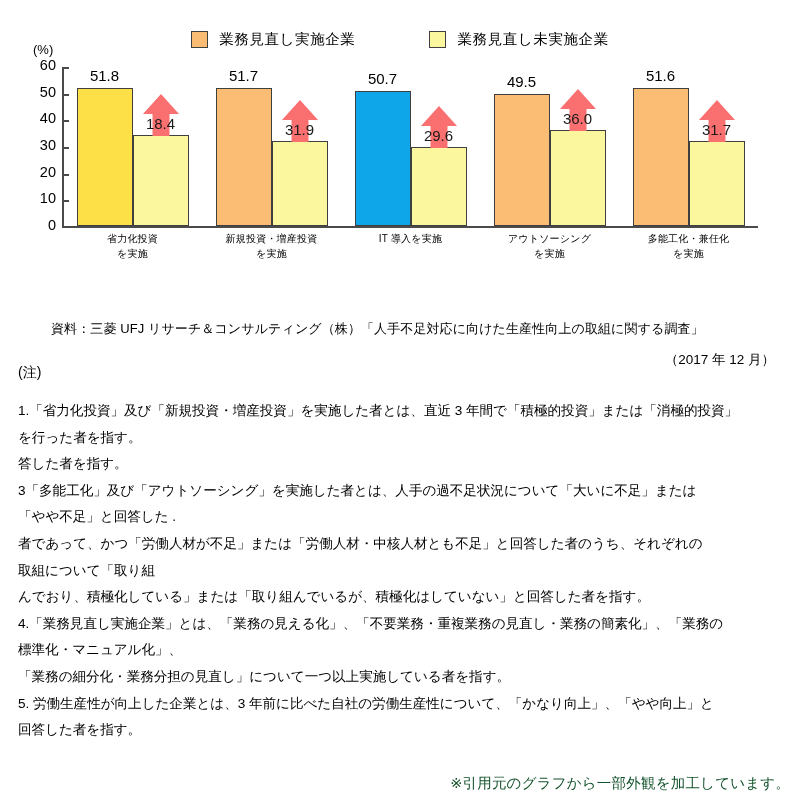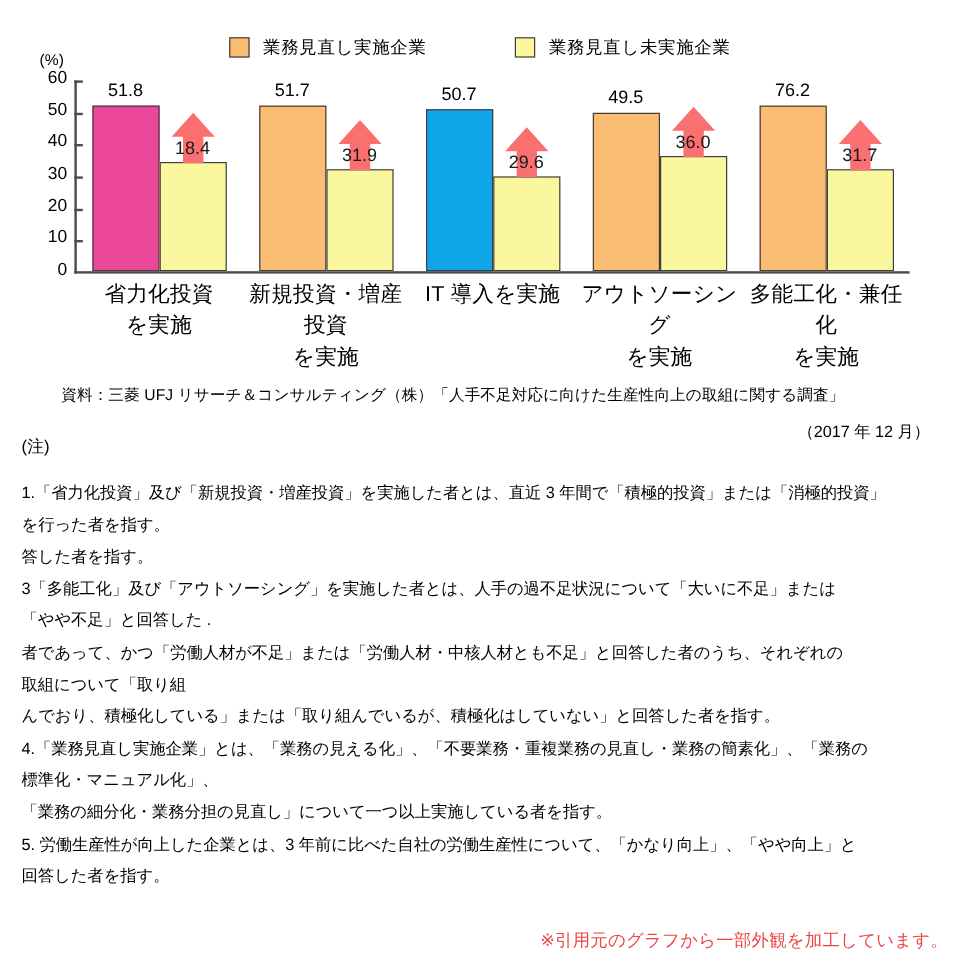--- a/index.html
+++ b/index.html
@@ -159,21 +159,21 @@
   .cat-labels {
     position: absolute;
     left: 63px;
     top: 192px;
     width: 695px;
     display: flex;
   }
   .cat {
     flex: 1 1 0;
     text-align: center;
-    font-size: 18px;
+    font-size: 10px;
     line-height: 1.45;
     letter-spacing: 0.2px;
   }
   .cat .l2 { display: block; }
 
   
   .source {
     position: absolute;
     left: 51px;
     top: 320px;
@@ -265,21 +265,21 @@
         <span class="tick-mark"></span>
       </div>
       <div class="ytick" style="top: 187px;">
         <span class="tick-label">0</span>
       </div>
     </div>
 
   <div class="groups" id="groups">
       <div class="group">
         <div class="bars">
-          <div class="bar primary" style="height: 138.133px; background: #ec4899; text-decoration: underline;">
+          <div class="bar primary" style="height: 138.133px; background: #fde047; text-decoration: underline;">
             <span class="bar-value">51.8</span>
           </div>
           <div class="bar secondary" style="height: 90.9333px; background: rgb(251, 247, 158);">
             <span class="uparrow">
               <svg width="44" height="44" viewBox="0 0 44 44">
                 <path d="M22 2 L40 22 L30.5 22 L30.5 44 L13.5 44 L13.5 22 L4 22 Z" fill="#fa7070"></path>
               </svg>
             </span>
             <span class="bar-value">18.4</span>
           </div>
@@ -326,21 +326,21 @@
                 <path d="M22 2 L40 22 L30.5 22 L30.5 44 L13.5 44 L13.5 22 L4 22 Z" fill="#fa7070"></path>
               </svg>
             </span>
             <span class="bar-value">36.0</span>
           </div>
         </div>
       </div>
       <div class="group">
         <div class="bars">
           <div class="bar primary" style="height: 137.6px; background: rgb(251, 189, 116);">
-            <span class="bar-value">76.2</span>
+            <span class="bar-value">51.6</span>
           </div>
           <div class="bar secondary" style="height: 84.5333px; background: rgb(251, 247, 158);">
             <span class="uparrow">
               <svg width="44" height="44" viewBox="0 0 44 44">
                 <path d="M22 2 L40 22 L30.5 22 L30.5 44 L13.5 44 L13.5 22 L4 22 Z" fill="#fa7070"></path>
               </svg>
             </span>
             <span class="bar-value">31.7</span>
           </div>
         </div>
@@ -369,13 +369,13 @@
     <div class="note-line">者であって、かつ「労働人材が不足」または「労働人材・中核人材とも不足」と回答した者のうち、それぞれの</div>
     <div class="note-line">取組について「取り組</div>
     <div class="note-line">んでおり、積極化している」または「取り組んでいるが、積極化はしていない」と回答した者を指す。</div>
     <div class="note-line">4.「業務見直し実施企業」とは、「業務の見える化」、「不要業務・重複業務の見直し・業務の簡素化」、「業務の</div>
     <div class="note-line">標準化・マニュアル化」、</div>
     <div class="note-line">「業務の細分化・業務分担の見直し」について一つ以上実施している者を指す。</div>
     <div class="note-line">5.  労働生産性が向上した企業とは、3 年前に比べた自社の労働生産性について、「かなり向上」、「やや向上」と</div>
     <div class="note-line">回答した者を指す。</div>
   </div>
 
-<div class="redfoot" style="color: #ef4444;">※引用元のグラフから一部外観を加工しています。</div>
+<div class="redfoot" style="color: #14532d;">※引用元のグラフから一部外観を加工しています。</div>
 
 </body></html>

